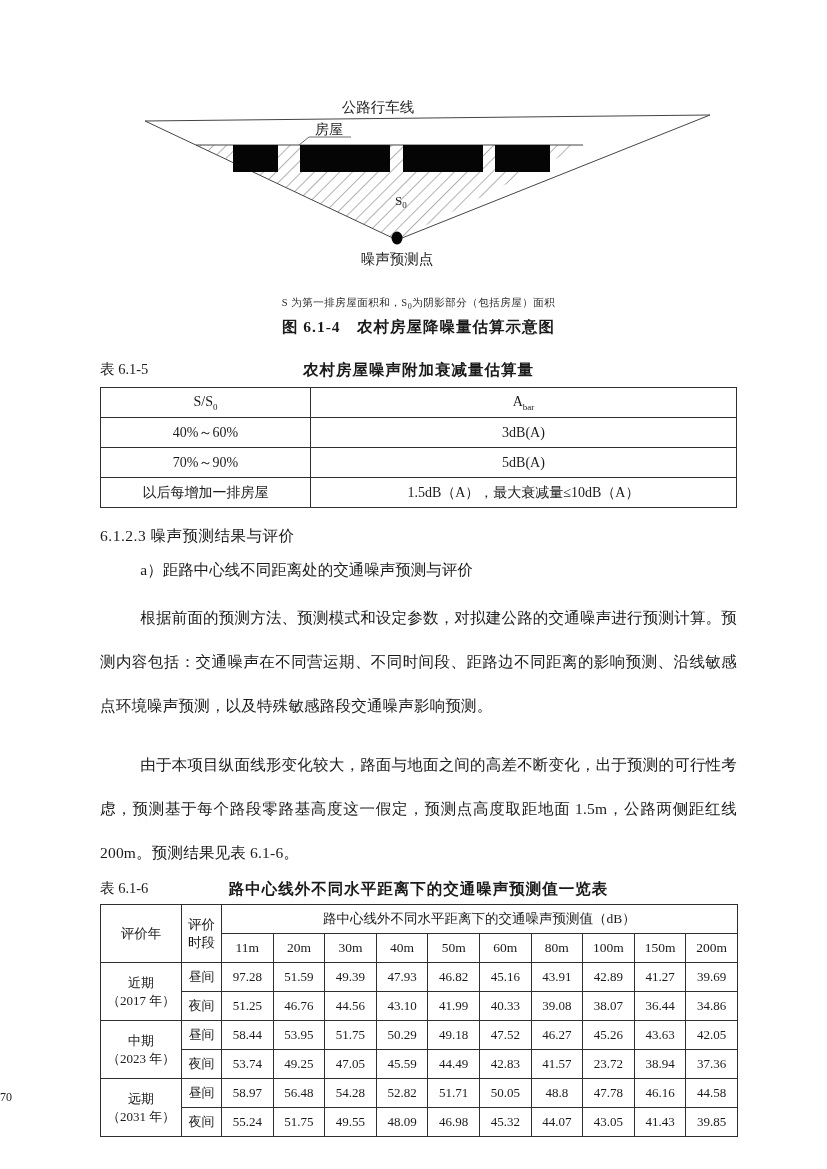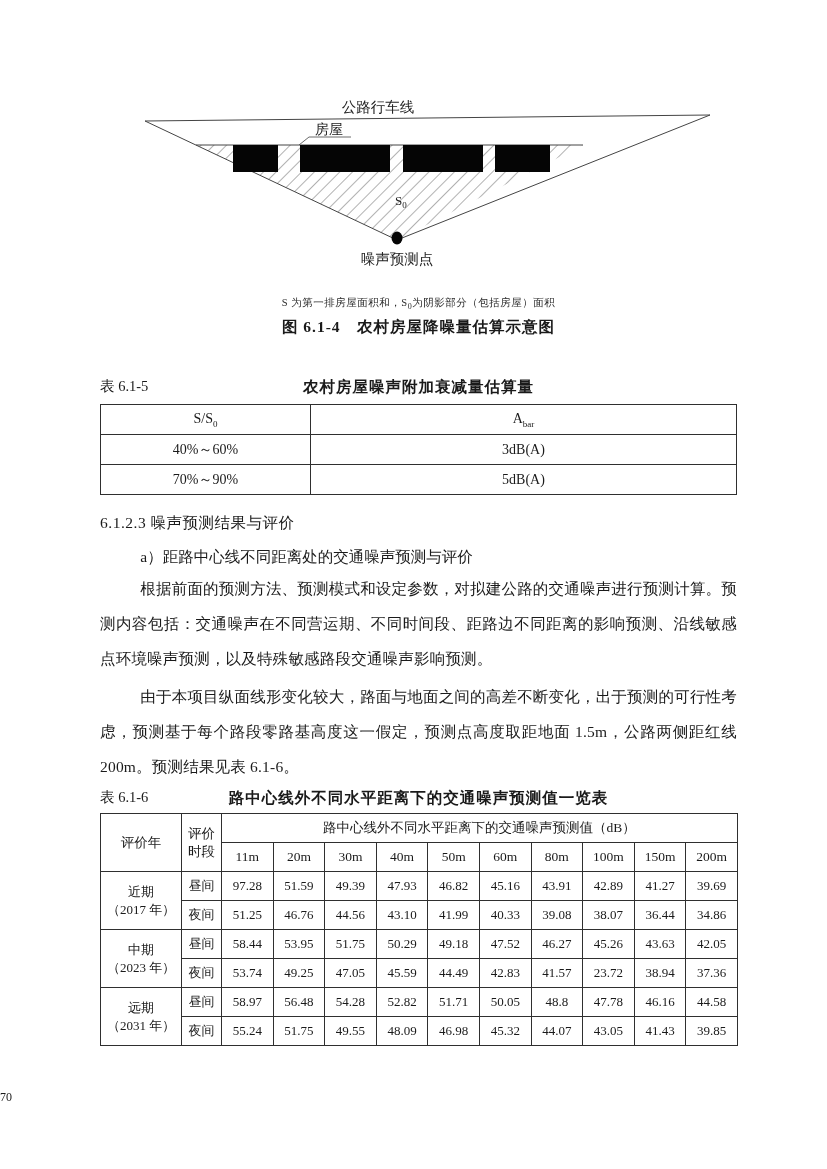--- a/index.html
+++ b/index.html
@@ -41,21 +41,21 @@
   .tbl-title-row .tbl-label {
     position: absolute; left: 0; top: 0;
     font-size: 14.5px;
   }
   .tbl-title-row .tbl-title {
     text-align: center;
     font-weight: bold;
     font-size: 15.5px;
     letter-spacing: 1px;
   }
-  .t5-title { margin-top: 39px; }
+  .t5-title { margin-top: 22px; }
   .t6-title { margin-top: 4px; }
 
   
   table {
     width: 637px;
     border-collapse: collapse;
     table-layout: fixed;
   }
   td {
     border: 1px solid #2f2f2f;
@@ -81,23 +81,23 @@
     margin-top: 18px;
     font-size: 15.5px;
     letter-spacing: 0.5px;
   }
   .item-a {
     margin-top: 13px;
     font-size: 15.5px;
     text-indent: 2.6em;
   }
   .para {
-    margin-top: 3px;
-    font-size: 15.5px;
-    line-height: 35px;
+    margin-top: 15px;
+    font-size: 15.5px;
+    line-height: 44px;
     text-align: justify;
     text-indent: 2.6em;
     letter-spacing: 0.2px;
   }
   .page-number {
     position: absolute;
     left: 0; right: 0;
     top: 1090px;
     text-align: left;
     font-size: 12px;
@@ -161,20 +161,24 @@
         <td><span>S/S</span><sub>0</sub></td>
         <td><span>A</span><sub>bar</sub></td>
       </tr>
       <tr>
         <td>40%～60%</td>
         <td>3dB(A)</td>
       </tr>
       <tr>
         <td>70%～90%</td>
         <td>5dB(A)</td>
+      </tr>
+      <tr>
+        <td>以后每增加一排房屋</td>
+        <td>1.5dB（A），最大衰减量≤10dB（A）</td>
       </tr>
     </tbody>
   </table>
 
   <div class="sec-heading">6.1.2.3  噪声预测结果与评价</div>
   <div class="item-a">a）距路中心线不同距离处的交通噪声预测与评价</div>
   <p class="para">根据前面的预测方法、预测模式和设定参数，对拟建公路的交通噪声进行预测计算。预测内容包括：交通噪声在不同营运期、不同时间段、距路边不同距离的影响预测、沿线敏感点环境噪声预测，以及特殊敏感路段交通噪声影响预测。</p>
   <p class="para">由于本项目纵面线形变化较大，路面与地面之间的高差不断变化，出于预测的可行性考虑，预测基于每个路段零路基高度这一假定，预测点高度取距地面 1.5m，公路两侧距红线 200m。预测结果见表 6.1-6。</p>
 
   <div class="tbl-title-row t6-title">

